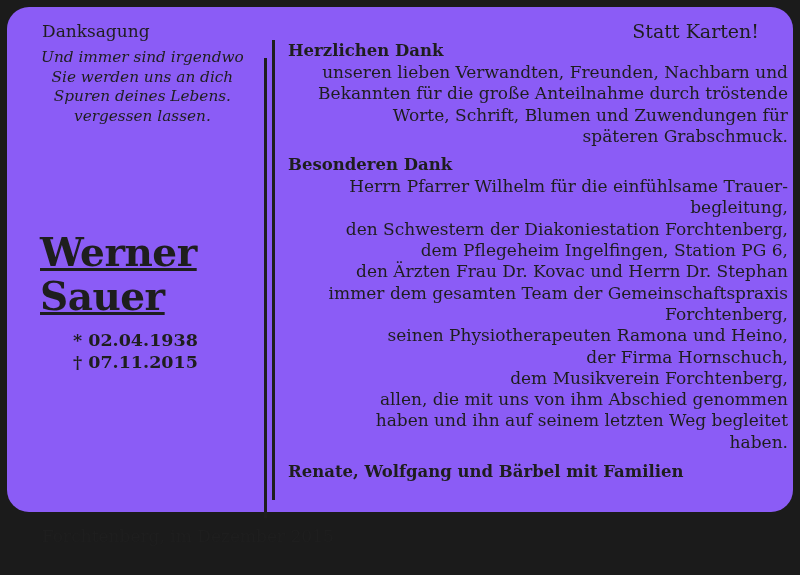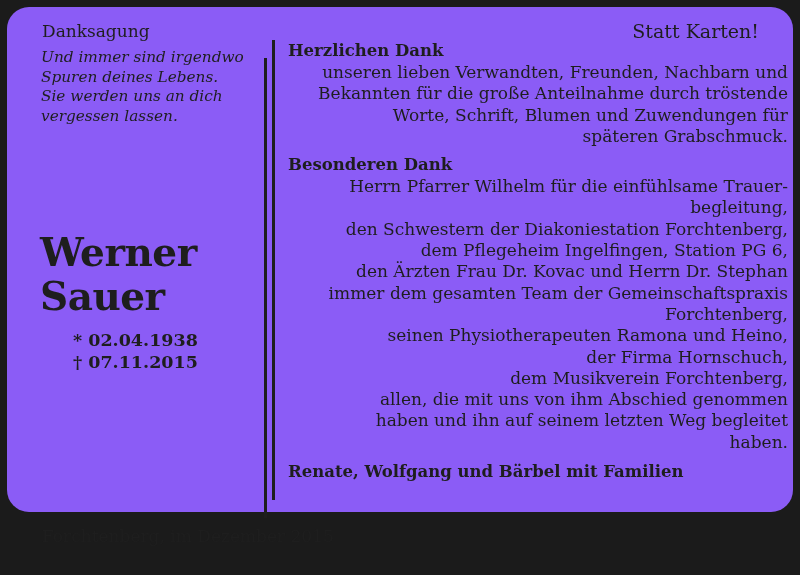--- a/index.html
+++ b/index.html
@@ -9,22 +9,22 @@
   }
   .card {
     position: absolute; left: 7px; top: 7px; width: 786px; height: 505px;
     background: #8b5cf6;
     border-radius: 22px;
   }
   .abs { position: absolute; white-space: nowrap; }
   .header-left { left: 35px; top: 13px; font-size: 17px; line-height: 22px; }
   .header-right { right: 34px; top: 13px; font-size: 19px; line-height: 22px; }
   .poem { left: 34px; top: 41px; font-style: italic; font-size: 15.3px; line-height: 19.6px; }
-  .poem div { white-space: nowrap; }
-  .name { left: 33px; top: 223px; font-weight: bold; font-size: 39px; line-height: 44px; letter-spacing: -0.5px; }
+  .poem div { white-space: nowrap; text-align: center; }
+  .name { left: 33px; top: 223px; font-weight: bold; font-size: 39px; line-height: 44px; letter-spacing: -0.5px; text-decoration: underline; }
   .dates { left: 34px; top: 322px; font-weight: bold; font-size: 17.5px; line-height: 22px; margin-left: 32px; }
   .line-a { position: absolute; left: 257px; top: 51px; width: 3px; height: 460px; background: #1e1e1e; }
   .line-b { position: absolute; left: 265px; top: 33px; width: 3px; height: 460px; background: #1e1e1e; }
   .col { position: absolute; left: 281px; top: 33px; width: 500px; }
   .h { font-weight: bold; font-size: 16.5px; line-height: 22px; }
   .p { font-size: 17px; line-height: 21.3px; white-space: nowrap; text-align: right; }
   .p div { white-space: nowrap; }
   .sec2 { margin-top: 7px; }
   .sign { margin-top: 8px; font-weight: bold; font-size: 16.5px; line-height: 22px; }
   .footer { left: 35px; top: 518px; font-size: 17px; line-height: 22px; text-align: center; }
@@ -32,22 +32,22 @@
 </head>
 <body>
 
 <div class="card">
 
   <div class="abs header-left">Danksagung</div>
   <div class="abs header-right">Statt Karten!</div>
 
   <div class="abs poem">
     <div>Und immer sind irgendwo</div>
+    <div>Sie werden uns an dich</div>
     <div>Spuren deines Lebens.</div>
-    <div>Sie werden uns an dich</div>
     <div>vergessen lassen.</div>
   </div>
 
   <div class="abs name">
     <div>Werner</div>
     <div>Sauer</div>
   </div>
 
   <div class="abs dates">
     <div>* 02.04.1938</div>

